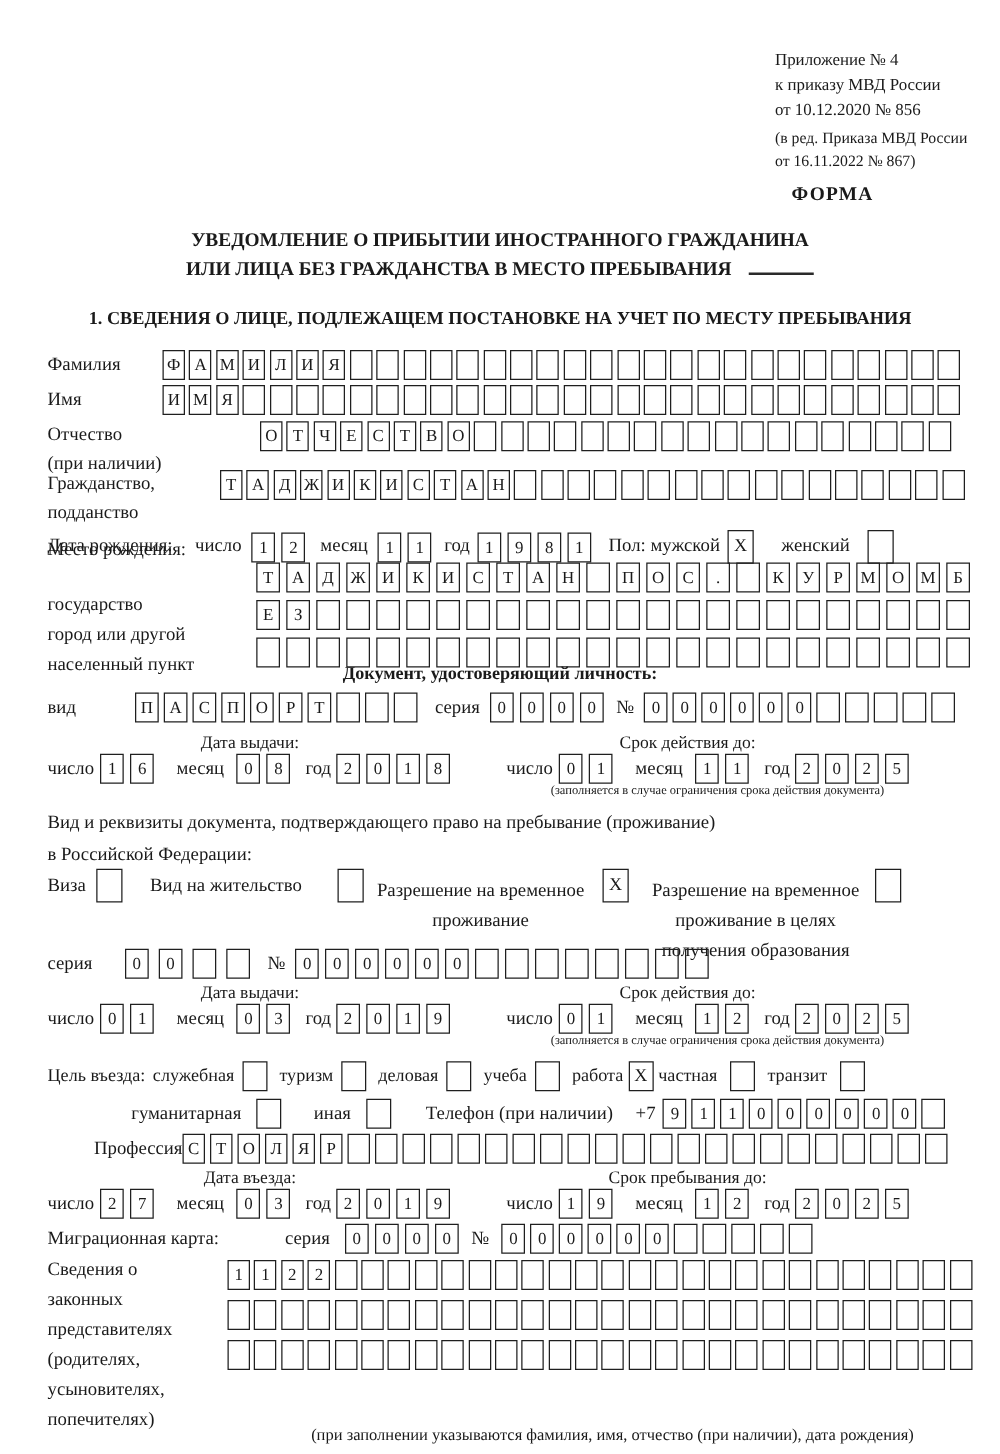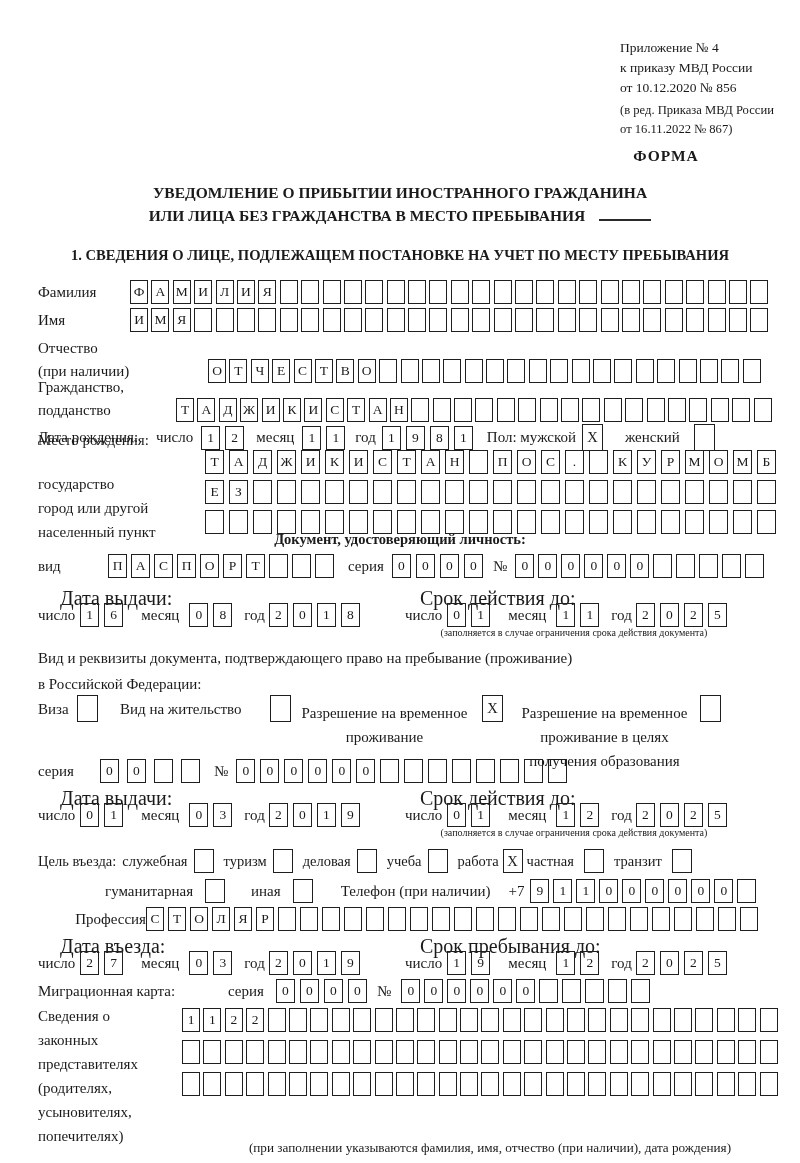--- a/index.html
+++ b/index.html
@@ -4,33 +4,33 @@
 <style>
   html,body{margin:0;padding:0;background:#ffffff;}
   .page{position:relative;width:800px;height:1163px;background:#fff;
         font-family:"Liberation Serif","DejaVu Serif",serif;color:#1a1a1a;overflow:hidden;}
   .abs{position:absolute;}
   .lbl{font-size:15px;white-space:nowrap;}
   .small{font-size:10px;}
   .b{font-weight:bold;}
   .center{text-align:center;}
   .row{position:absolute;display:flex;align-items:center;}
-  .rowtop{position:absolute;display:flex;align-items:flex-end;}
+  .rowtop{position:absolute;display:flex;align-items:flex-start;}
   .cells{display:flex;gap:3.4px;align-items:center;flex:0 0 auto;}
   .cells .cell{box-sizing:border-box;flex:0 0 auto;width:18px;height:24px;
         border:1.6px solid #1f1f1f;display:flex;align-items:center;justify-content:center;
         font-size:13.5px;line-height:1;}
   .w19 .cell{width:19px;}
   .g4{gap:4px;} .g5{gap:5px;} .g8{gap:8px;}
   .cbx{box-sizing:border-box;flex:0 0 auto;width:21px;height:27px;border:1.7px solid #1f1f1f;
         display:inline-flex;align-items:center;justify-content:center;font-size:14.5px;}
   .cbx.sm{width:20px;height:24px;}
   .lblcol div{font-size:15px;line-height:23px;white-space:nowrap;}
   .blank-line{display:inline-block;width:52px;height:4px;border-bottom:2.6px solid #2a2a2a;margin-left:14px;}
-  .hdrbox{position:absolute;font-size:20px;white-space:nowrap;}
+  .hdrbox{position:absolute;text-align:center;font-size:14px;white-space:nowrap;}
   .ml4{margin-left:4px;}.ml5{margin-left:5px;}.ml6{margin-left:6px;}.ml8{margin-left:8px;}
   .ml10{margin-left:10px;}.ml12{margin-left:12px;}.ml14{margin-left:14px;}
   .ml18{margin-left:18px;}.ml22{margin-left:22px;text-align:center;}.ml26{margin-left:26px;}.ml28{margin-left:28px;}
   .ml30{margin-left:30px;}
   .dg .lbl{flex:0 0 auto;}
 </style>
 </head>
 <body>
 
 <div class="page">

